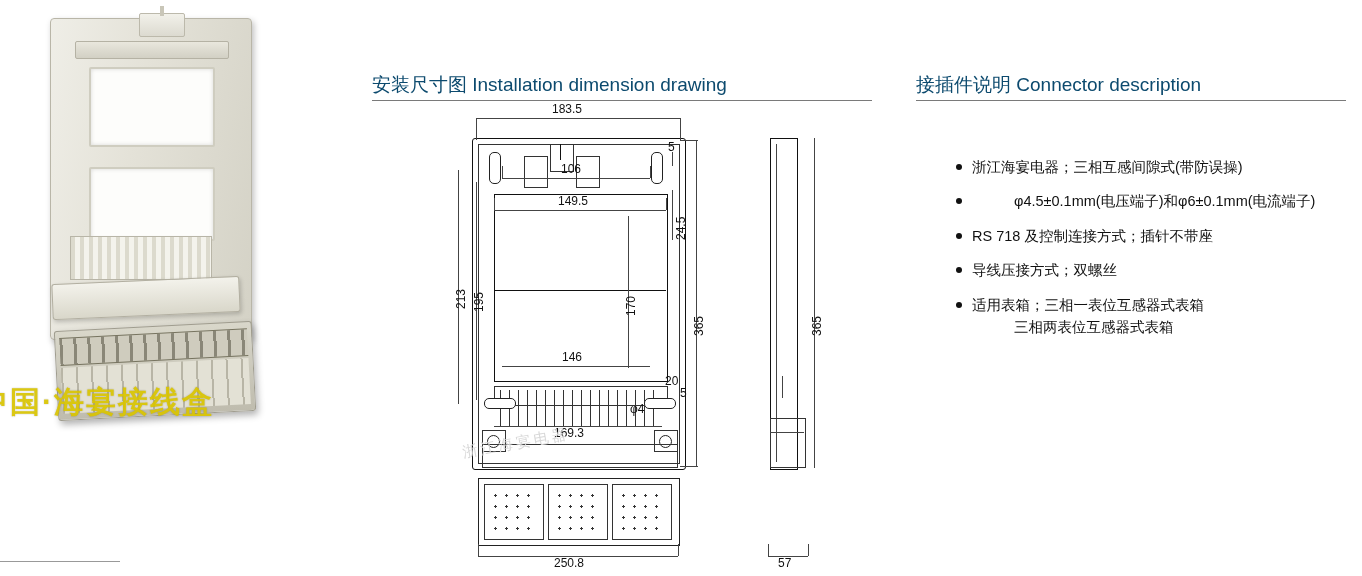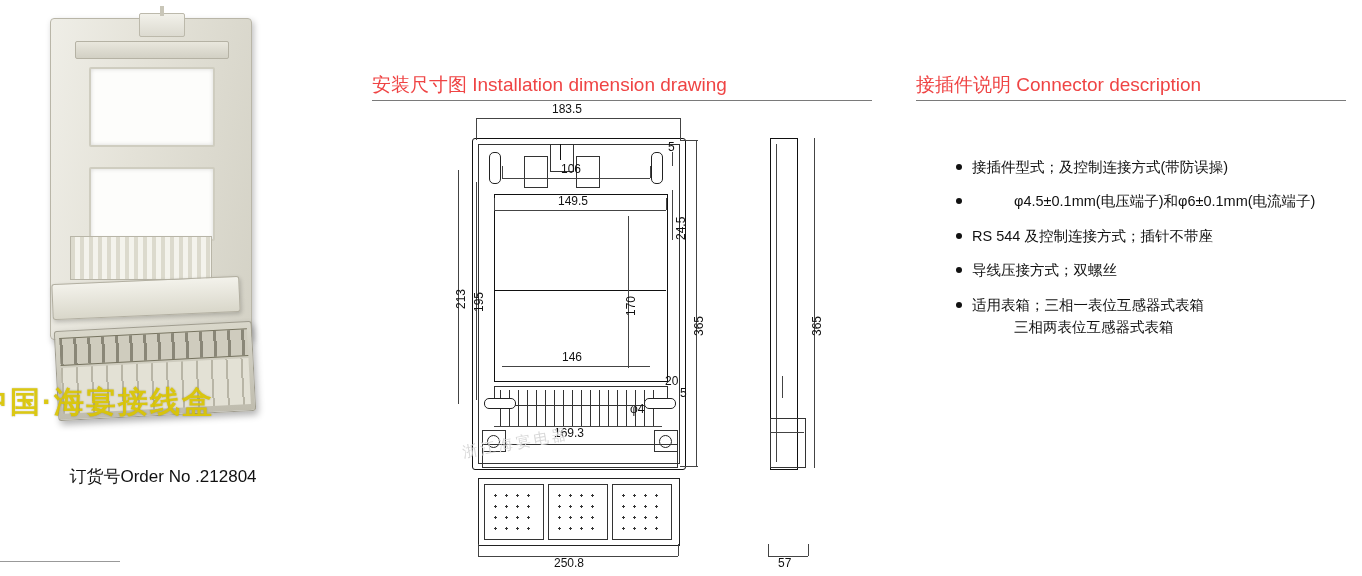--- a/index.html
+++ b/index.html
@@ -139,21 +139,21 @@
     width: 270px;
     text-align: center;
     font-size: 17px;
     color: #111;
   }
 
   
   .sec-title {
     position: absolute;
     font-size: 19px;
-    color: #ef4444;
+    color: #0c4a6e;
     white-space: nowrap;
   }
   #title-install { left: 372px; top: 72px; }
   #title-connector { left: 916px; top: 72px; }
   .sec-rule {
     position: absolute;
     height: 1px;
     background: #7a7a7a;
   }
   #rule-install { left: 372px; top: 100px; width: 500px; }
@@ -257,21 +257,20 @@
       <div class="frame-inner-bot"></div>
     </div>
     <div class="ribs"></div>
     <div class="bar-diag"></div>
     <div class="terminal">
       <div class="screws"></div>
       <div class="body2"></div>
     </div>
   </div>
   <div class="watermark">中国·海宴接线盒</div>
-  <div id="order-caption">订货号Order No .212804</div>
 </div>
 
 <div class="sec-title" id="title-install">安装尺寸图 Installation dimension drawing</div>
 <div class="sec-rule" id="rule-install"></div>
 
 <div class="sec-title" id="title-connector">接插件说明 Connector description</div>
 <div class="sec-rule" id="rule-connector"></div>
 
 <div id="drawing">
 
@@ -371,25 +370,25 @@
   <div class="ln v thin" style="left:442px; top:34px; height:330px;"></div>
   <div class="dim-txt vert" style="left:438px; top:232px;">365</div>
 
   <div class="ln h thin" style="left:396px; top:452px; width:40px;"></div>
   <div class="ln v thin" style="left:396px; top:440px; height:12px;"></div>
   <div class="ln v thin" style="left:436px; top:440px; height:12px;"></div>
   <div class="dim-txt" style="left:406px; top:452px;">57</div>
 </div>
 
 <ul id="connector-list">
-  <li><span>接插件型式；及控制连接方式(带防误操)</span></li>
+  <li><span>浙江海宴电器；三相互感间隙式(带防误操)</span></li>
   <li>
     <span class="sub-line">φ4.5±0.1mm(电压端子)和φ6±0.1mm(电流端子)</span>
   </li>
-  <li><span>RS 544 及控制连接方式；插针不带座</span></li>
+  <li><span>RS 718 及控制连接方式；插针不带座</span></li>
   <li><span>导线压接方式；双螺丝</span></li>
   <li>
     <span>适用表箱；三相一表位互感器式表箱</span>
     <span class="sub-line">三相两表位互感器式表箱</span>
   </li>
 </ul>
 
 <div class="footer-rule"></div>
 
 </body></html>

